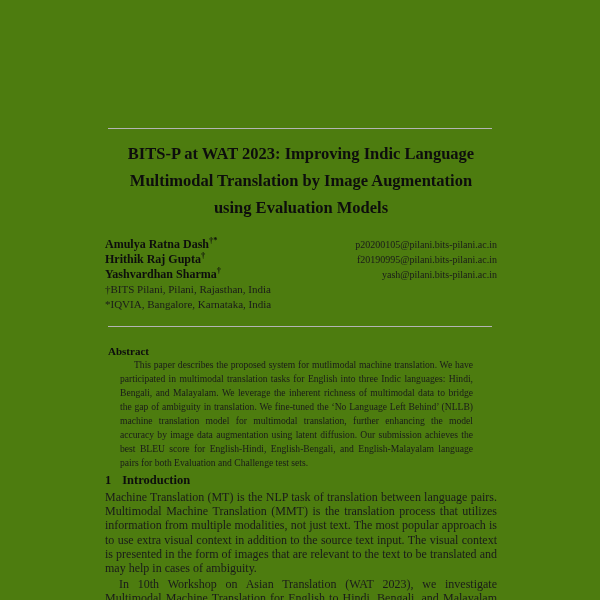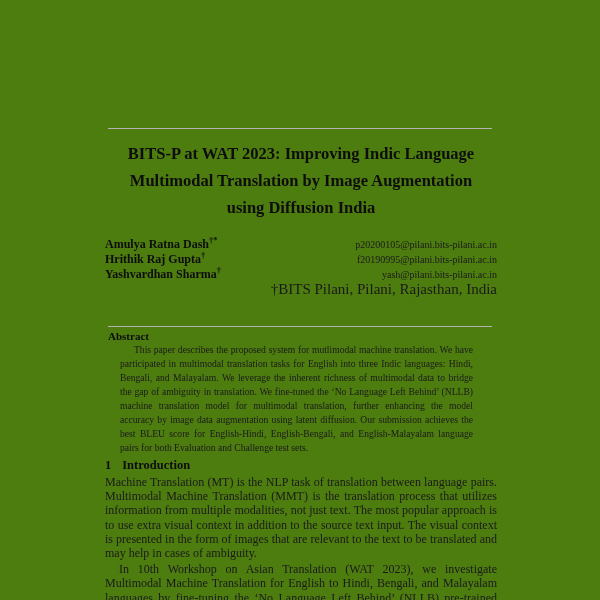--- a/index.html
+++ b/index.html
@@ -49,23 +49,22 @@
   }
   .author-name sup {
     font-size: 8.5px;
     font-weight: bold;
     vertical-align: super;
     line-height: 0;
   }
   .author-email { font-size: 10px; }
   .affiliations { margin-top: 0px; }
   .affiliation-line {
-    font-size: 15px;
+    font-size: 11px;
     line-height: 15px;
-    text-align: right;
   }
   .abstract-heading {
     margin-top: 32px;
     margin-left: 3px;
     font-weight: bold;
     font-size: 11px;
     line-height: 14px;
     color: #0d0d0d;
   }
   .abstract-text {
@@ -99,40 +98,41 @@
 <div class="page">
 
   <div class="rule rule-top"></div>
   <div class="rule rule-mid"></div>
 
   <div class="content">
 
     <div class="title">
       <div class="title-line">BITS-P at WAT 2023: Improving Indic Language</div>
       <div class="title-line">Multimodal Translation by Image Augmentation</div>
-      <div class="title-line">using Diffusion India</div>
+      <div class="title-line">using Evaluation Models</div>
     </div>
 
     <div class="authors">
       <div class="author-row">
         <span class="author-name"><span>Amulya Ratna Dash</span><sup>†*</sup></span>
         <span class="author-email">p20200105@pilani.bits-pilani.ac.in</span>
       </div>
       <div class="author-row">
         <span class="author-name"><span>Hrithik Raj Gupta</span><sup>†</sup></span>
         <span class="author-email">f20190995@pilani.bits-pilani.ac.in</span>
       </div>
       <div class="author-row">
         <span class="author-name"><span>Yashvardhan Sharma</span><sup>†</sup></span>
         <span class="author-email">yash@pilani.bits-pilani.ac.in</span>
       </div>
     </div>
 
     <div class="affiliations">
       <div class="affiliation-line">†BITS Pilani, Pilani, Rajasthan, India</div>
+      <div class="affiliation-line">*IQVIA, Bangalore, Karnataka, India</div>
     </div>
 
     <div class="abstract-heading">Abstract</div>
     <div class="abstract-text">This paper describes the proposed system for mutlimodal machine translation. We have participated in multimodal translation tasks for English into three Indic languages: Hindi, Bengali, and Malayalam. We leverage the inherent richness of multimodal data to bridge the gap of ambiguity in translation. We fine-tuned the ‘No Language Left Behind’ (NLLB) machine translation model for multimodal translation, further enhancing the model accuracy by image data augmentation using latent diffusion. Our submission achieves the best BLEU score for English-Hindi, English-Bengali, and English-Malayalam language pairs for both Evaluation and Challenge test sets.</div>
 
     <div class="section-heading">
       <span class="section-number">1</span><span class="section-title">Introduction</span>
     </div>
 
     <div class="body-para">Machine Translation (MT) is the NLP task of translation between language pairs. Multimodal Machine Translation (MMT) is the translation process that utilizes information from multiple modalities, not just text. The most popular approach is to use extra visual context in addition to the source text input. The visual context is presented in the form of images that are relevant to the text to be translated and may help in cases of ambiguity.</div>

